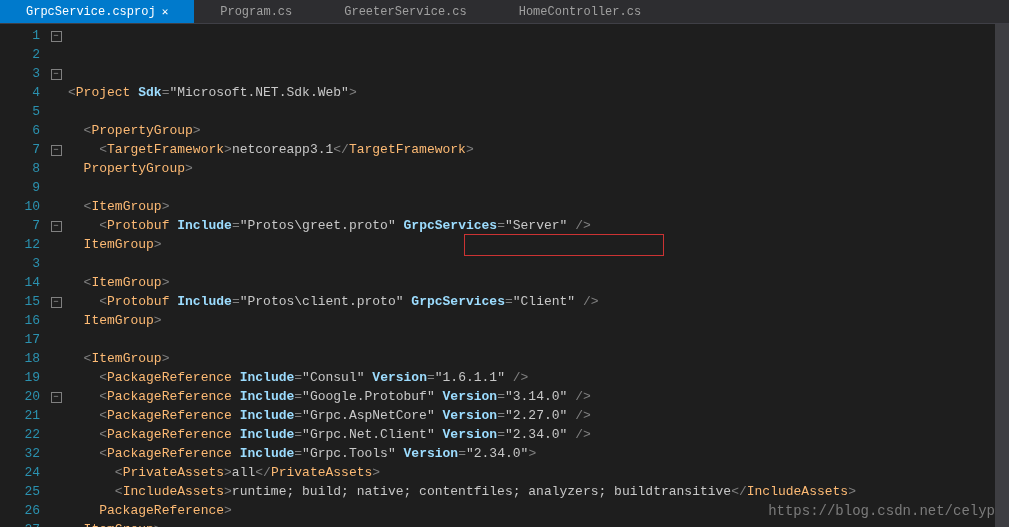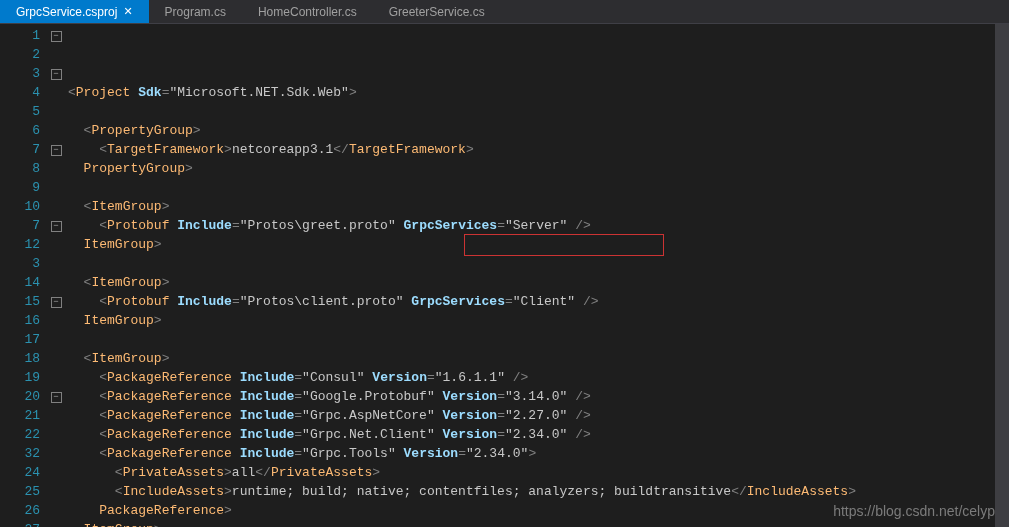--- a/index.html
+++ b/index.html
@@ -13,25 +13,25 @@
   overflow: hidden;
   position: relative;
 }
 .tabs {
   display: flex;
   background: #2d2d30;
   height: 24px;
   border-bottom: 1px solid #3f3f46;
 }
 .tab {
-  padding: 3px 16px;
+  padding: 3px 26px;
   color: #a0a0a0;
   cursor: pointer;
   font-size: 12px;
-  font-family: Liberation Sans, sans-serif;
+  font-family: Liberation Mono, monospace;
   display: flex;
   align-items: center;
   gap: 6px;
   text-align: right;
 }
 .tab.active {
   background: #007acc;
   color: #ffffff;
 }
 .tab .close {
@@ -94,21 +94,21 @@
 .highlight-box {
   position: absolute;
   border: 1px solid #cc3333;
   pointer-events: none;
 }
 .watermark {
   position: absolute;
   bottom: 8px;
   right: 14px;
   color: #9a9a9a;
-  font-family: Liberation Sans, sans-serif;
+  font-family: Liberation Mono, monospace;
   font-size: 14px;
   opacity: 0.75;
 }
 .scrollbar-v {
   position: absolute;
   right: 0;
   top: 24px;
   bottom: 0;
   width: 14px;
   background: #3e3e42;
@@ -119,24 +119,24 @@
 
 <div class="tabs" id="tabs">
     <div class="tab active">
       <span>GrpcService.csproj</span>
       <span class="close">✕</span>
     </div>
     <div class="tab">
       <span>Program.cs</span>
     </div>
     <div class="tab">
+      <span>GreeterService.cs</span>
+    </div>
+    <div class="tab">
       <span>HomeController.cs</span>
-    </div>
-    <div class="tab">
-      <span>GreeterService.cs</span>
     </div>
   </div>
 
 <div class="editor">
   <div class="gutter" id="gutter">
       <div class="ln">1</div>
       <div class="ln">2</div>
       <div class="ln">3</div>
       <div class="ln">4</div>
       <div class="ln">5</div>

